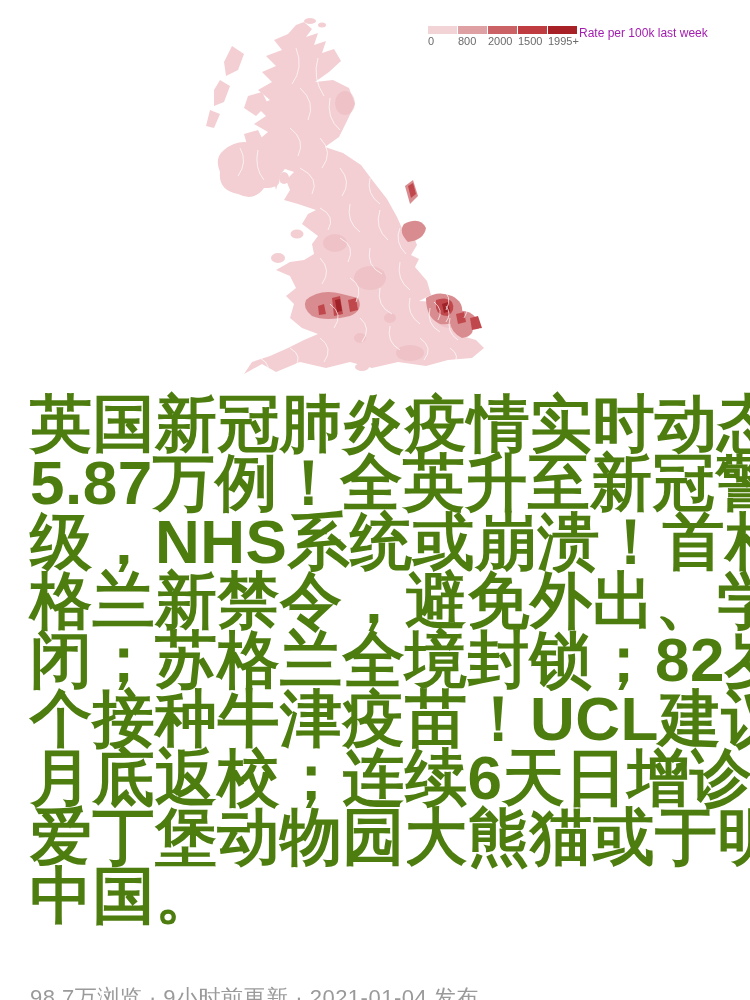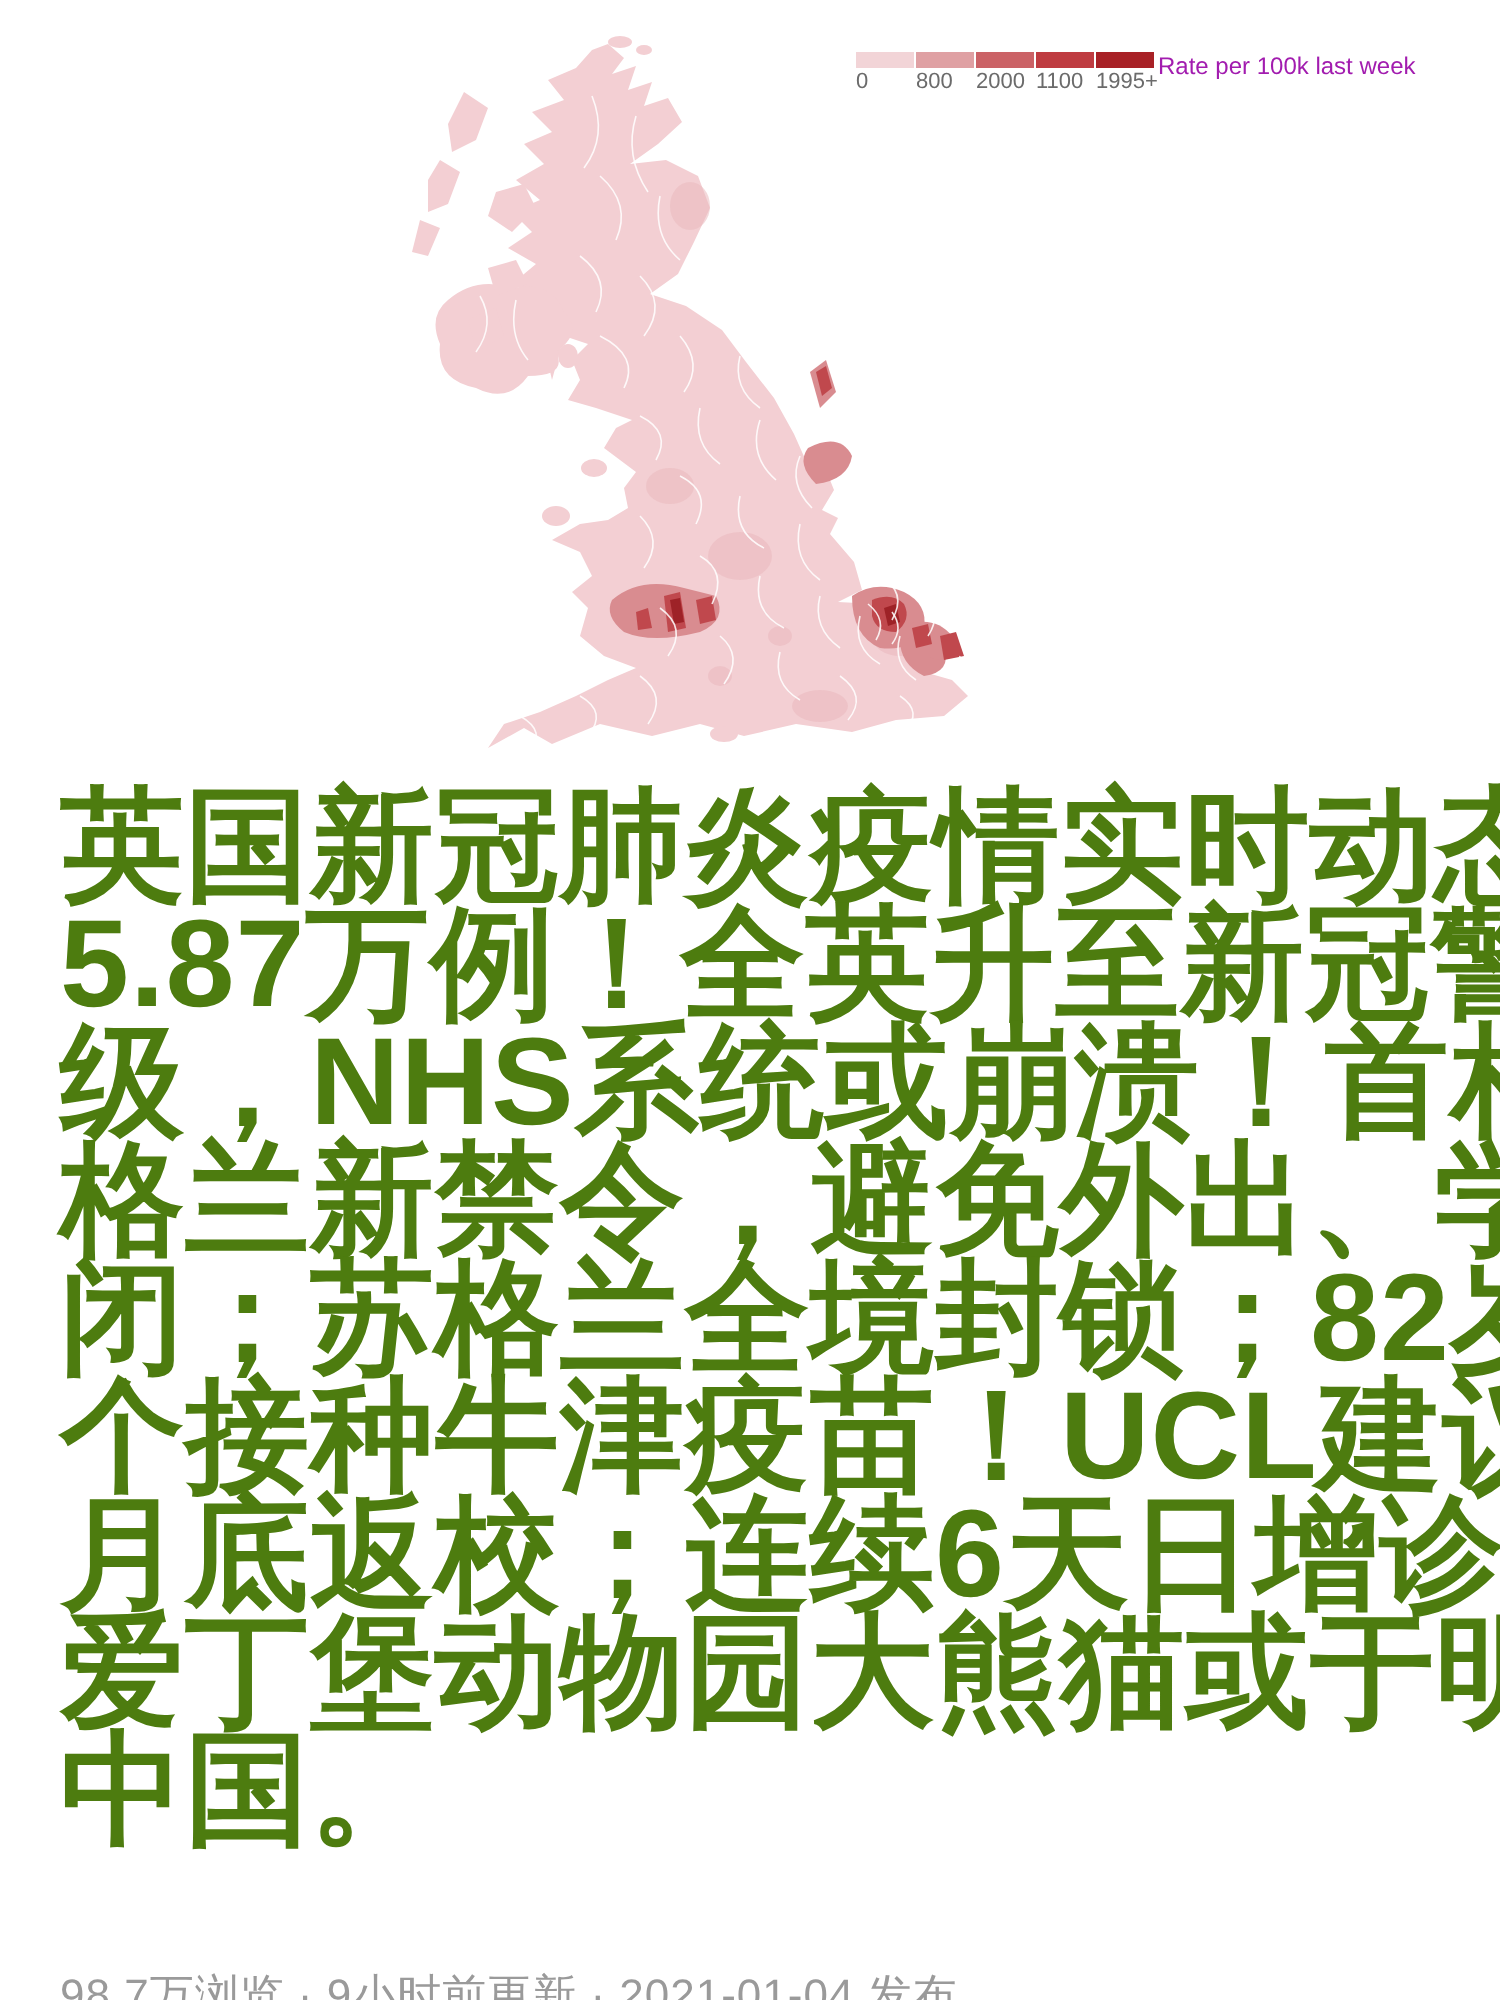--- a/index.html
+++ b/index.html
@@ -158,21 +158,21 @@
         <div class="legend-stop">
           <div class="legend-swatch" style="background: rgb(223, 160, 163);"></div>
           <div class="legend-label">800</div>
         </div>
         <div class="legend-stop">
           <div class="legend-swatch" style="background: rgb(203, 98, 102);"></div>
           <div class="legend-label">2000</div>
         </div>
         <div class="legend-stop">
           <div class="legend-swatch" style="background: rgb(191, 60, 65);"></div>
-          <div class="legend-label">1100</div>
+          <div class="legend-label">1500</div>
         </div>
         <div class="legend-stop">
           <div class="legend-swatch" style="background: rgb(168, 33, 38);"></div>
           <div class="legend-label">1995+</div>
         </div>
       </div>
     <div class="legend-title">Rate per 100k last week</div>
   </div>
 </div>
 

